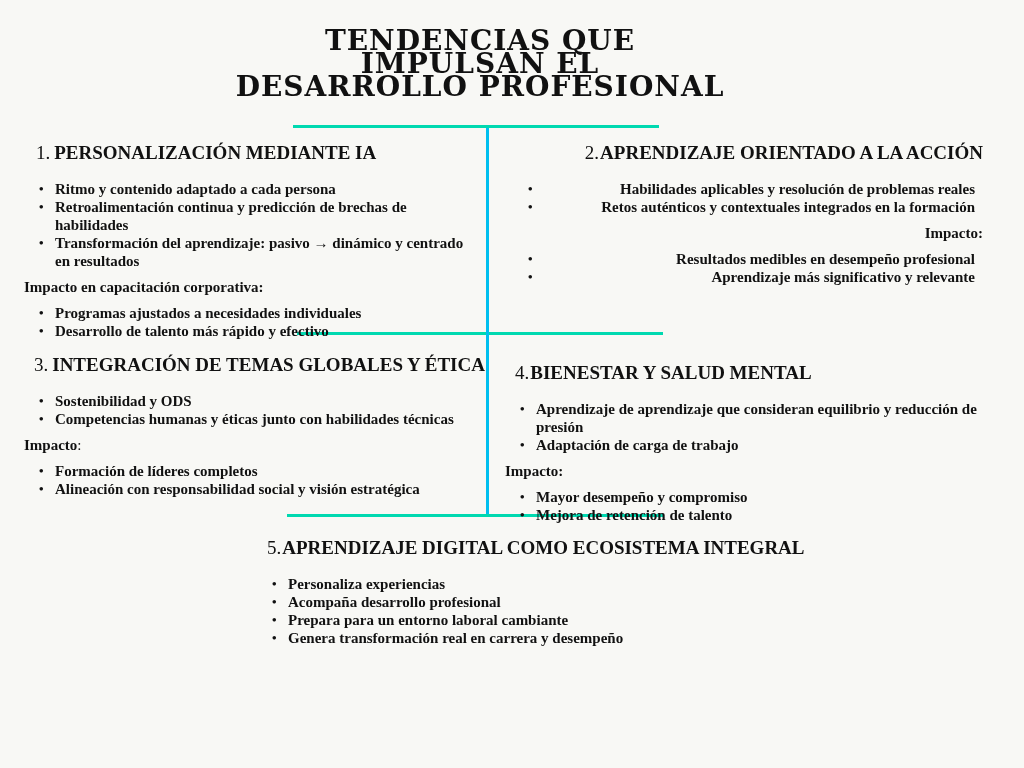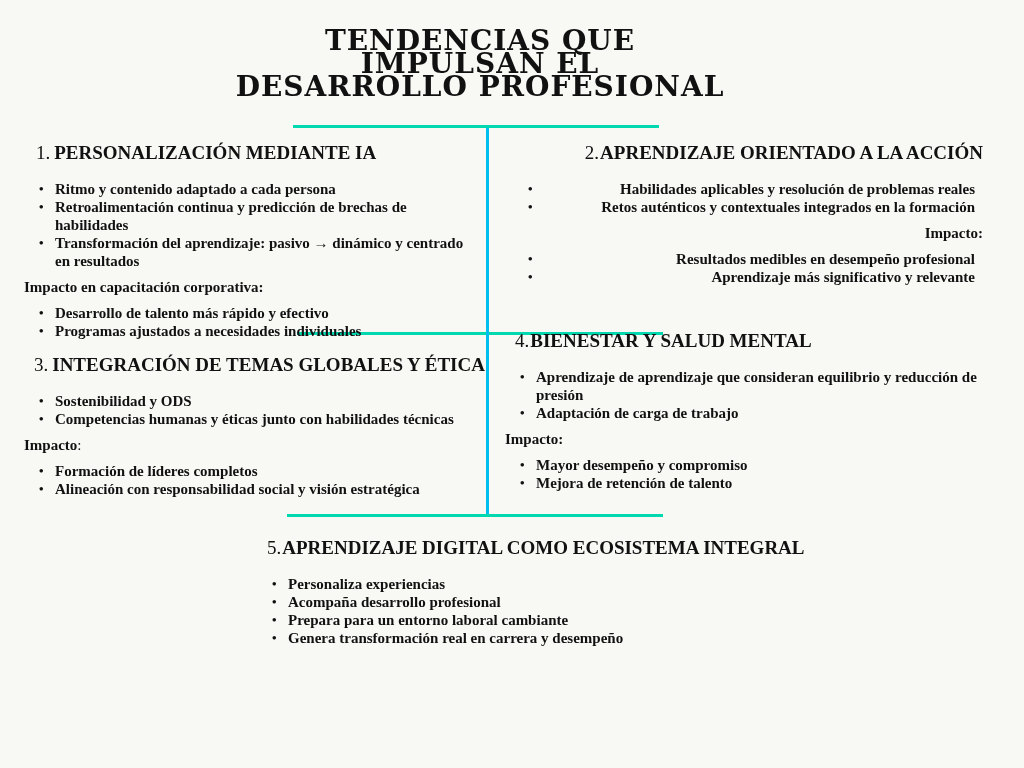--- a/index.html
+++ b/index.html
@@ -67,22 +67,22 @@
   <div class="sec-head" style="padding-left:12px;">
     <span class="num">1.</span><span>PERSONALIZACIÓN MEDIANTE IA</span>
   </div>
   <ul>
     <li>Ritmo y contenido adaptado a cada persona</li>
     <li>Retroalimentación continua y predicción de brechas de habilidades</li>
     <li>Transformación del aprendizaje: pasivo → dinámico y centrado en resultados</li>
   </ul>
   <div class="impact">Impacto en capacitación corporativa:</div>
   <ul>
+    <li>Programas ajustados a necesidades individuales</li>
     <li>Desarrollo de talento más rápido y efectivo</li>
-    <li>Programas ajustados a necesidades individuales</li>
   </ul>
 </div>
 
 <div class="section" style="left:513px; top:144px; width:470px;text-align:right;">
   <div class="sec-head" style="padding-left:10px;">
     <span class="num" style="margin-right:1px;">2.</span><span>APRENDIZAJE ORIENTADO A LA ACCIÓN</span>
   </div>
   <ul>
     <li>Habilidades aplicables y resolución de problemas reales</li>
     <li>Retos auténticos y contextuales integrados en la formación</li>
@@ -104,21 +104,21 @@
   </ul>
   <div>
     <span class="impact">Impacto</span><span>:</span>
   </div>
   <ul>
     <li>Formación de líderes completos</li>
     <li>Alineación con responsabilidad social y visión estratégica</li>
   </ul>
 </div>
 
-<div class="section" style="left:505px; top:332px; width:490px;">
+<div class="section" style="left:505px; top:364px; width:490px;">
   <div class="sec-head" style="padding-left:10px;">
     <span class="num" style="margin-right:1px;">4.</span><span>BIENESTAR Y SALUD MENTAL</span>
   </div>
   <ul>
     <li>Aprendizaje de aprendizaje que consideran equilibrio y reducción de presión</li>
     <li>Adaptación de carga de trabajo</li>
   </ul>
   <div class="impact">Impacto:</div>
   <ul>
     <li>Mayor desempeño y compromiso</li>

